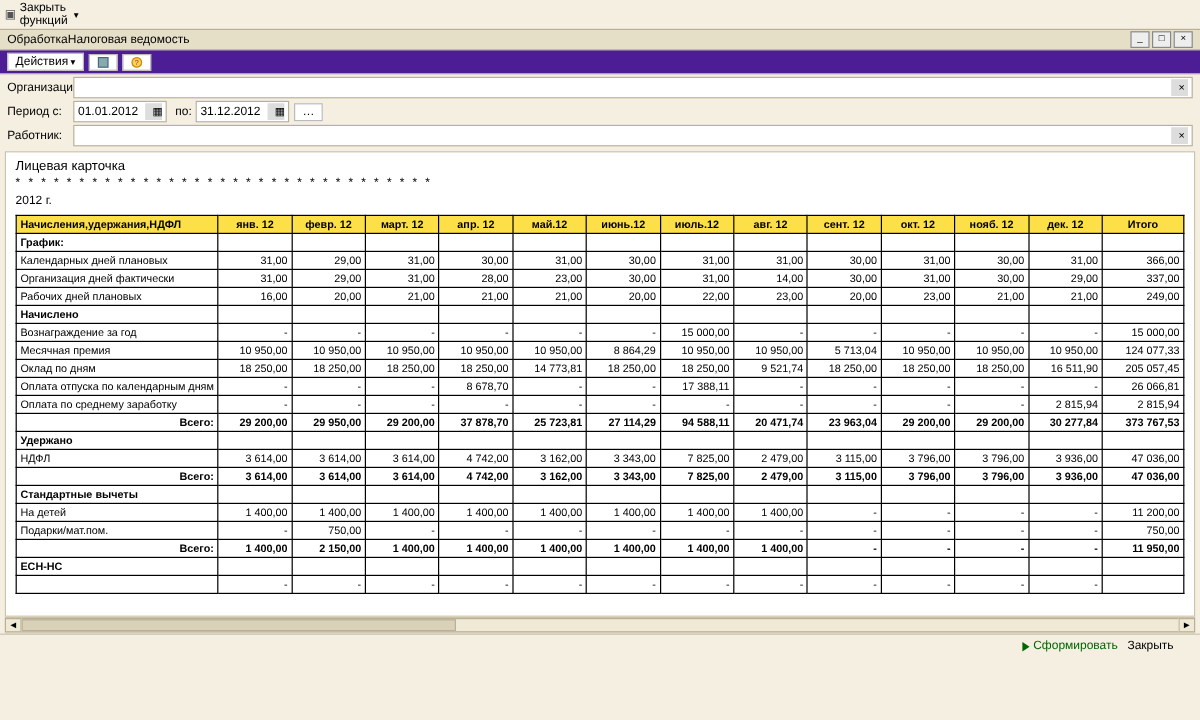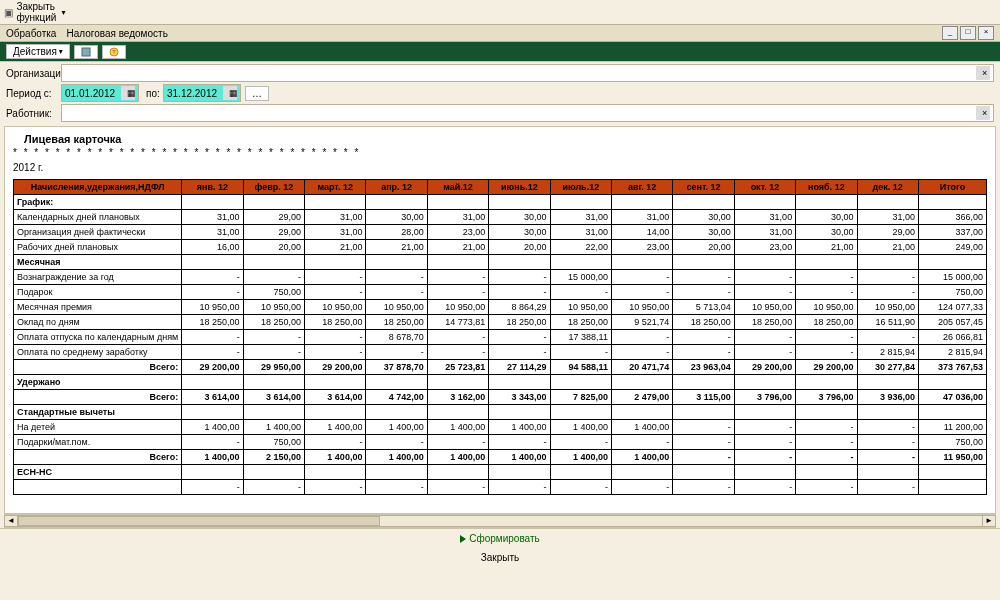--- a/index.html
+++ b/index.html
@@ -1,42 +1,42 @@
 <!DOCTYPE html>
 <html><head>
 <meta charset="utf-8">
 <style>
   html,body{margin:0;padding:0;font-family:Tahoma,Arial,sans-serif;font-size:10px;color:#000;background:#f5efe2;}
   .titlebar{background:#f5efe2;border-bottom:1px solid #b9b097;padding:1px 4px;font-size:10px;display:flex;align-items:center;gap:3px;}
   .titlebar span{flex:0;}
   .menubar{background:#e6dfc8;padding:1px 6px;font-size:10px;border-bottom:1px solid #b9b097;display:flex;align-items:center;}
-  .menubar .mi{margin-right:10px;cursor:pointer;}
+  .menubar .mi{cursor:pointer;}
   .wndbtns{margin-left:auto;display:flex;gap:2px;}
   .wbtn{width:14px;height:12px;border:1px solid #888;background:#eee;font-size:8px;line-height:10px;text-align:center;cursor:pointer;}
-  .toolbar{background:#14532d;padding:2px 6px;display:flex;align-items:center;gap:4px;border-bottom:1px solid #cbc4ab;}
+  .toolbar{background:#4c1d95;padding:2px 6px;display:flex;align-items:center;gap:4px;border-bottom:1px solid #cbc4ab;}
   .tbtn{border:1px solid #bbb;background:#fff;padding:1px 6px;font-size:10px;cursor:pointer;display:inline-flex;align-items:center;}
   .tbtn svg,.tbtn .ic{width:10px;height:10px;}
   .form{background:#f5efe2;padding:2px 6px;font-size:10px;}
   .frow{display:flex;align-items:center;margin-bottom:2px;}
   .flabel{width:55px;}
   .finput{flex:1;border:1px solid #b9b097;background:#fff;height:16px;padding:0 3px;display:flex;align-items:center;}
   .finput button{border:none;background:#ddd;width:14px;height:14px;margin-left:auto;font-size:9px;cursor:pointer;}
-  .fdate{width:70px;border:1px solid #b9b097;background:#5eead4;height:16px;padding:0 3px;display:flex;align-items:center;margin-right:4px;}
+  .fdate{width:70px;border:1px solid #b9b097;background:#ffffff;height:16px;padding:0 3px;display:flex;align-items:center;margin-right:4px;}
   .fdate button{border:none;background:#ddd;width:14px;height:14px;margin-left:auto;font-size:9px;cursor:pointer;}
   .docarea{background:#fff;border:1px solid #cbc4ab;margin:0 4px;padding:6px 8px;height:374px;overflow:auto;}
-  .card-title{font-weight:bold;font-size:11px;margin-left:11px;}
+  .card-title{font-weight:normal;font-size:11px;}
   .stars{letter-spacing:2px;font-size:10px;color:#000;margin:2px 0 4px;}
   table.rep{border-collapse:collapse;width:100%;font-size:9px;}
   table.rep td,table.rep th{border:1px solid #000;padding:1px 3px;height:12px;}
-  table.rep th{font-weight:bold;text-align:center;background:#c2410c;}
+  table.rep th{font-weight:bold;background:#fde047;}
   .lcol{text-align:left;white-space:nowrap;}
   .num{text-align:right;white-space:nowrap;}
   .sechead{font-weight:bold;text-align:left;}
   .tot td{font-weight:bold;}
-  .footer{position:relative;background:#f5efe2;border-top:1px solid #cbc4ab;padding:4px 6px;display:flex;justify-content:flex-end;align-items:center;gap:8px;font-size:10px;flex-direction:column;}
+  .footer{position:relative;background:#f5efe2;border-top:1px solid #cbc4ab;padding:4px 22px;display:flex;justify-content:flex-end;align-items:center;gap:8px;font-size:10px;}
   .footer .run{color:#006600;cursor:pointer;display:flex;align-items:center;gap:3px;}
   .footer .run .tri{width:0;height:0;border-top:4px solid transparent;border-bottom:4px solid transparent;border-left:6px solid #006600;}
   .drop{font-size:8px;margin-left:2px;}
   .sbar{display:flex;align-items:center;background:#f5efe2;border-top:1px solid #cbc4ab;border-bottom:1px solid #cbc4ab;height:12px;margin:0 4px;}
   .sarr{width:12px;height:10px;border:1px solid #b9b097;background:#efe9d6;font-size:8px;line-height:9px;text-align:center;cursor:pointer;}
   .strack{flex:1;height:10px;background:#efe9d6;border-top:1px solid #b9b097;border-bottom:1px solid #b9b097;position:relative;}
   .sthumb{position:absolute;left:0;top:0;height:8px;width:360px;background:#d9d2b8;border:1px solid #b9b097;}
 </style>
 </head>
 <body>
@@ -186,21 +186,21 @@
           <td class="num">20,00</td>
           <td class="num">22,00</td>
           <td class="num">23,00</td>
           <td class="num">20,00</td>
           <td class="num">23,00</td>
           <td class="num">21,00</td>
           <td class="num">21,00</td>
           <td class="num">249,00</td>
         </tr>
         <tr>
-          <td class="sechead">Месячная</td>
+          <td class="sechead">Начислено</td>
           <td class="num"></td>
           <td class="num"></td>
           <td class="num"></td>
           <td class="num"></td>
           <td class="num"></td>
           <td class="num"></td>
           <td class="num"></td>
           <td class="num"></td>
           <td class="num"></td>
           <td class="num"></td>
@@ -216,36 +216,20 @@
           <td class="num">-</td>
           <td class="num">-</td>
           <td class="num">-</td>
           <td class="num">15 000,00</td>
           <td class="num">-</td>
           <td class="num">-</td>
           <td class="num">-</td>
           <td class="num">-</td>
           <td class="num">-</td>
           <td class="num">15 000,00</td>
-        </tr>
-        <tr>
-          <td class="lcol">Подарок</td>
-          <td class="num">-</td>
-          <td class="num">750,00</td>
-          <td class="num">-</td>
-          <td class="num">-</td>
-          <td class="num">-</td>
-          <td class="num">-</td>
-          <td class="num">-</td>
-          <td class="num">-</td>
-          <td class="num">-</td>
-          <td class="num">-</td>
-          <td class="num">-</td>
-          <td class="num">-</td>
-          <td class="num">750,00</td>
         </tr>
         <tr>
           <td class="lcol">Месячная премия</td>
           <td class="num">10 950,00</td>
           <td class="num">10 950,00</td>
           <td class="num">10 950,00</td>
           <td class="num">10 950,00</td>
           <td class="num">10 950,00</td>
           <td class="num">8 864,29</td>
           <td class="num">10 950,00</td>
@@ -329,36 +313,52 @@
           <td class="num"></td>
           <td class="num"></td>
           <td class="num"></td>
           <td class="num"></td>
           <td class="num"></td>
           <td class="num"></td>
           <td class="num"></td>
           <td class="num"></td>
           <td class="num"></td>
         </tr>
-        <tr class="tot">
-          <td class="lcol" style="text-align: right;">Всего:</td>
+        <tr>
+          <td class="lcol">НДФЛ</td>
           <td class="num">3 614,00</td>
           <td class="num">3 614,00</td>
           <td class="num">3 614,00</td>
           <td class="num">4 742,00</td>
           <td class="num">3 162,00</td>
           <td class="num">3 343,00</td>
           <td class="num">7 825,00</td>
           <td class="num">2 479,00</td>
           <td class="num">3 115,00</td>
           <td class="num">3 796,00</td>
           <td class="num">3 796,00</td>
           <td class="num">3 936,00</td>
           <td class="num">47 036,00</td>
         </tr>
+        <tr class="tot">
+          <td class="lcol" style="text-align: right;">Всего:</td>
+          <td class="num">3 614,00</td>
+          <td class="num">3 614,00</td>
+          <td class="num">3 614,00</td>
+          <td class="num">4 742,00</td>
+          <td class="num">3 162,00</td>
+          <td class="num">3 343,00</td>
+          <td class="num">7 825,00</td>
+          <td class="num">2 479,00</td>
+          <td class="num">3 115,00</td>
+          <td class="num">3 796,00</td>
+          <td class="num">3 796,00</td>
+          <td class="num">3 936,00</td>
+          <td class="num">47 036,00</td>
+        </tr>
         <tr>
           <td class="sechead">Стандартные вычеты</td>
           <td class="num"></td>
           <td class="num"></td>
           <td class="num"></td>
           <td class="num"></td>
           <td class="num"></td>
           <td class="num"></td>
           <td class="num"></td>
           <td class="num"></td>

